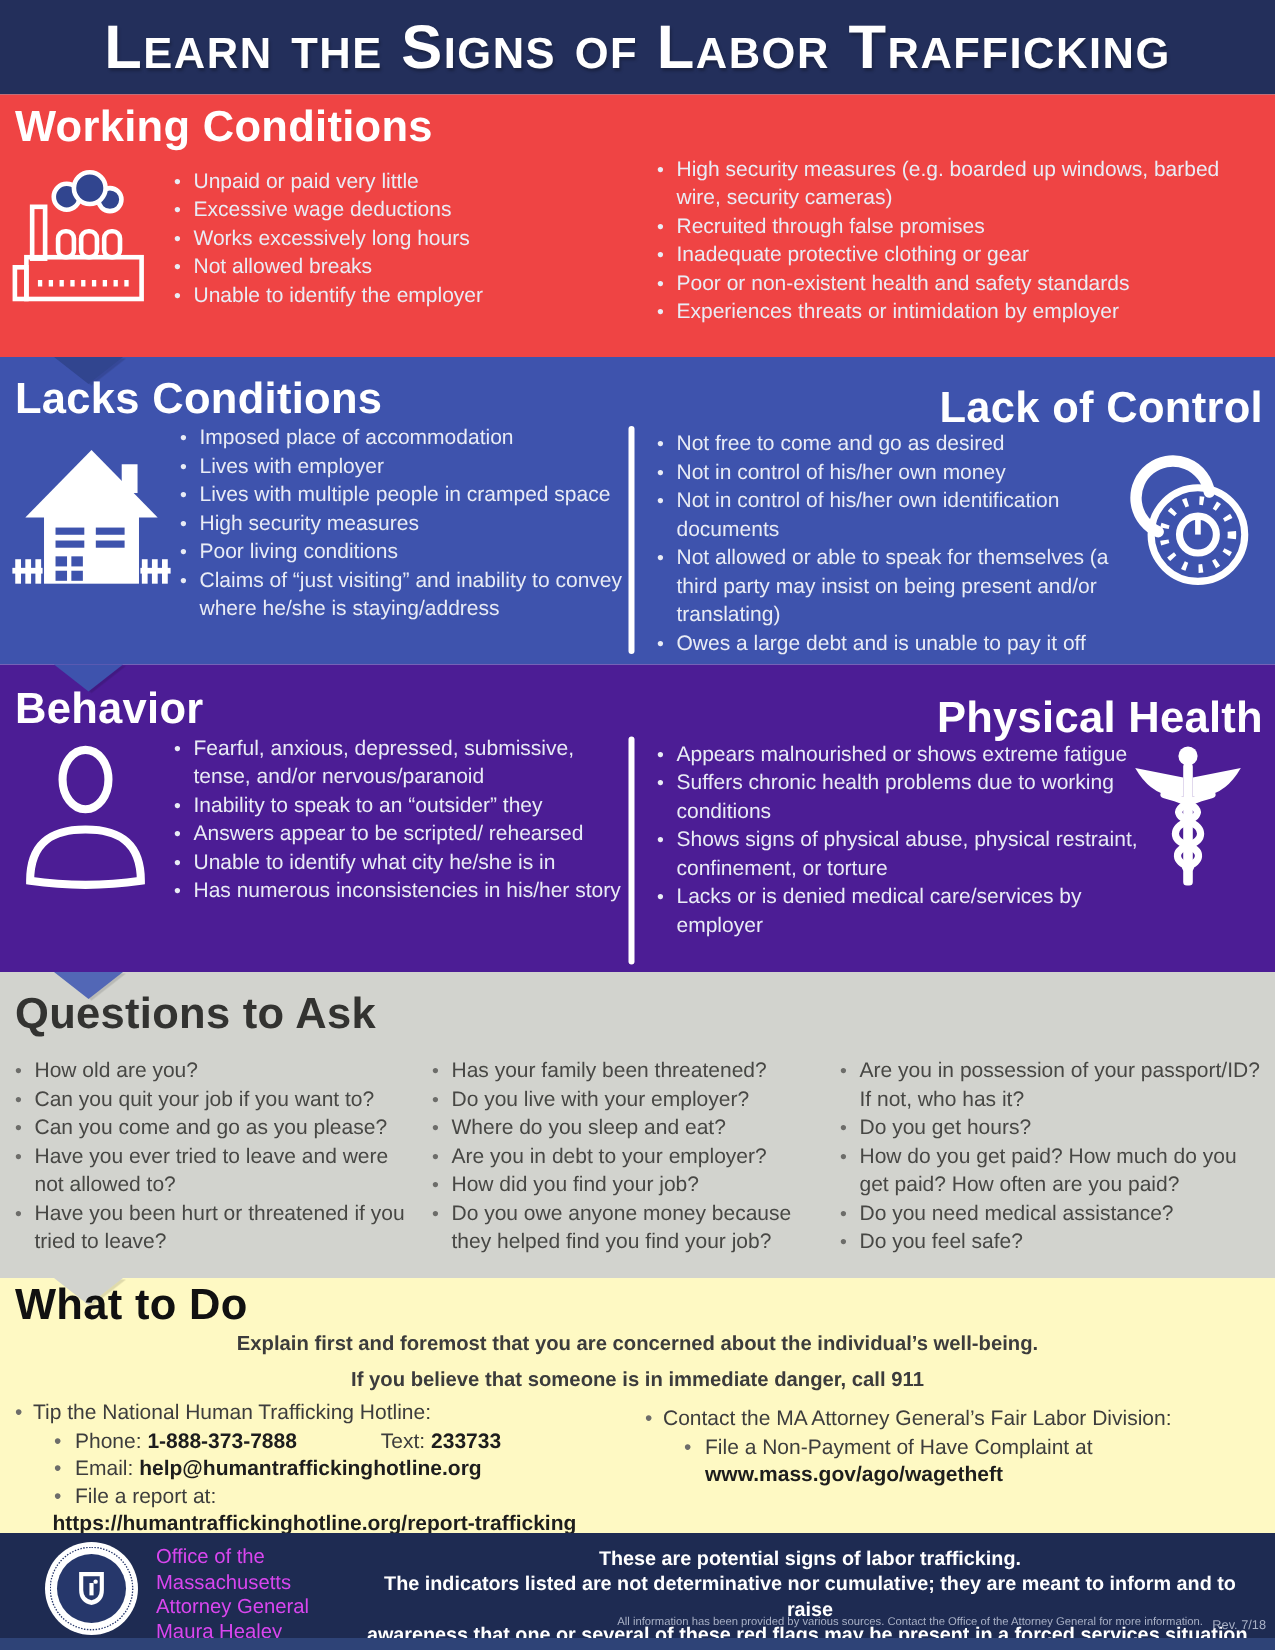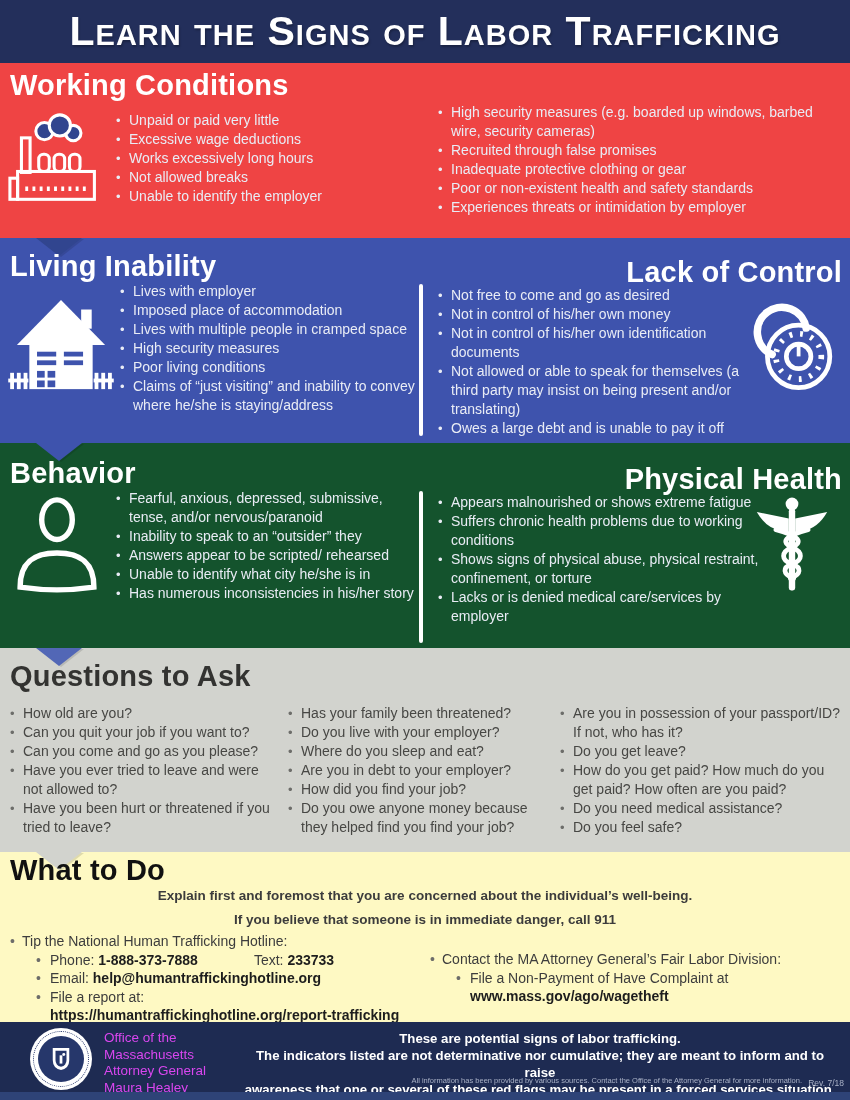--- a/index.html
+++ b/index.html
@@ -15,21 +15,21 @@
   .header { position:absolute; top:0; left:0; width:850px; height:63px;
     background:#232F5B; display:flex; align-items:center; justify-content:center; }
   .header-title { font-variant:small-caps; font-weight:800; font-size:41px;
     color:#ffffff; letter-spacing:1px; white-space:nowrap;
     text-shadow:1px 2px 2px rgba(0,0,0,.25); }
 
   
   .section { position:absolute; left:0; width:850px; }
   .sec-working  { top:63px;  height:175px; background:#ef4444; }
   .sec-living   { top:238px; height:205px; background:#3E53AD; }
-  .sec-behavior { top:443px; height:205px; background:#14532d; }
+  .sec-behavior { top:443px; height:205px; background:#4c1d95; }
   .sec-questions{ top:648px; height:204px; background:#D2D3CE; }
   .sec-what     { top:852px; height:170px; background:#fef9c3;padding-left:33px; }
 
   .chev { position:absolute; top:0; left:36px; width:0; height:0;
     border-left:23px solid transparent; border-right:23px solid transparent;
     filter:drop-shadow(2px 1px 0 rgba(0,0,0,.12)); }
   .chev-working  { border-top:18px solid #31458F; }
   .chev-living   { border-top:18px solid #3E53AD; }
   .chev-behavior { border-top:18px solid #5267B6; }
   .chev-gray     { border-top:18px solid #D2D3CE; }
@@ -47,21 +47,21 @@
   .vdivider { position:absolute; width:4px; background:#ffffff; border-radius:2px; }
 
   
   .wtd-intro { position:absolute; left:0; width:850px; text-align:center;
     font-size:13.5px; font-weight:bold; color:#3c3c3c; }
   .wtd-col { position:absolute; font-size:14px; line-height:18.5px; color:#3d3d3d; }
   .wtd-l1 { position:relative; padding-left:14px; }
   .wtd-l1::before { content:"•"; position:absolute; left:2px; top:0; color:#6d6d6a; }
   .wtd-l2 { position:relative; margin-left:26px; padding-left:16px; }
   .wtd-l2::before { content:"•"; position:absolute; left:2px; top:0; color:#6d6d6a; }
-  .wtd-plain { margin-left:42px; }
+  .wtd-plain { margin-left:27px; }
   b.val { color:#1d1d1d; }
   .spacer { display:inline-block; width:56px; }
 
   
   .footer { position:absolute; top:1022px; left:0; width:850px; height:70px; background:#1E2B52; }
   .bottom-strip { position:absolute; top:1092px; left:0; width:850px; height:8px; background:#2E4377; }
   .seal { position:absolute; left:30px; top:6px; width:62px; height:62px; border-radius:50%;
     background:#ffffff; display:flex; align-items:center; justify-content:center; }
   .seal-ring { position:absolute; width:54px; height:54px; border-radius:50%;
     border:1px dotted #26376B; }
@@ -111,21 +111,21 @@
       <li>High security measures (e.g. boarded up windows, barbed wire, security cameras)</li>
       <li>Recruited through false promises</li>
       <li>Inadequate protective clothing or gear</li>
       <li>Poor or non-existent health and safety standards</li>
       <li>Experiences threats or intimidation by employer</li>
     </ul>
   </div>
 
   <div class="section sec-living">
     <div class="chev chev-working"></div>
-    <div class="sec-title" style="left:10px;top:12px;">Living Inability</div>
+    <div class="sec-title" style="left:10px;top:12px;">Lacks Conditions</div>
     <span class="abs" style="left:8px;top:60px;">
       <svg width="106" height="94" viewBox="0 0 110 98" fill="#fff">
         <rect x="76" y="12" width="11" height="20"></rect>
         <polygon points="55,2 101,49 9,49"></polygon>
         <rect x="22" y="47" width="66" height="48"></rect>
         <g fill="#3E53AD">
           <rect x="30" y="56" width="20" height="5"></rect>
             <rect x="58" y="56" width="20" height="5"></rect>
           <rect x="30" y="65" width="20" height="5"></rect>
             <rect x="58" y="65" width="20" height="5"></rect>
@@ -140,22 +140,22 @@
             <rect x="16" y="78" width="4" height="17"></rect>
           <rect x="0" y="84" width="21" height="4"></rect>
           <rect x="90" y="78" width="4" height="17"></rect>
             <rect x="97" y="78" width="4" height="17"></rect>
             <rect x="104" y="78" width="4" height="17"></rect>
           <rect x="89" y="84" width="21" height="4"></rect>
         </g>
       </svg>
     </span>
     <ul class="blist" style="left:118px;top:44px;width:302px;">
+      <li>Imposed place of accommodation</li>
       <li>Lives with employer</li>
-      <li>Imposed place of accommodation</li>
       <li>Lives with multiple people in cramped space</li>
       <li>High security measures</li>
       <li>Poor living conditions</li>
       <li>Claims of “just visiting” and inability to convey where he/she is staying/address</li>
     </ul>
     <div class="vdivider" style="left:419px;top:46px;height:152px;"></div>
     <div class="sec-title" style="right:8px;top:18px;">Lack of Control</div>
     <ul class="blist" style="left:436px;top:48px;width:334px;">
       <li>Not free to come and go as desired</li>
       <li>Not in control of his/her own money</li>
@@ -223,42 +223,42 @@
     <ul class="blist dark" style="left:286px;top:56px;width:266px;">
       <li>Has your family been threatened?</li>
       <li>Do you live with your employer?</li>
       <li>Where do you sleep and eat?</li>
       <li>Are you in debt to your employer?</li>
       <li>How did you find your job?</li>
       <li>Do you owe anyone money because they helped find you find your job?</li>
     </ul>
     <ul class="blist dark" style="left:558px;top:56px;width:288px;">
       <li>Are you in possession of your passport/ID? If not, who has it?</li>
-      <li>Do you get leave?</li>
+      <li>Do you get hours?</li>
       <li>How do you get paid? How much do you get paid? How often are you paid?</li>
       <li>Do you need medical assistance?</li>
       <li>Do you feel safe?</li>
     </ul>
   </div>
 
   <div class="section sec-what">
     <div class="chev chev-gray"></div>
     <div class="sec-title dark" style="left:10px;top:2px;color:#111;">What to Do</div>
     <div class="wtd-intro" style="top:36px;">Explain first and foremost that you are concerned about the individual’s well-being.</div>
     <div class="wtd-intro" style="top:60px;">If you believe that someone is in immediate danger, call 911</div>
 
     <div class="wtd-col" style="left:8px;top:80px;width:420px;">
       <div class="wtd-l1">Tip the National Human Trafficking Hotline:</div>
       <div class="wtd-l2"><span>Phone: </span><b class="val">1-888-373-7888</b><span class="spacer"></span><span>Text: </span><b class="val">233733</b></div>
       <div class="wtd-l2"><span>Email: </span><b class="val">help@humantraffickinghotline.org</b></div>
       <div class="wtd-l2"><span>File a report at:</span></div>
       <div class="wtd-plain"><b class="val">https://humantraffickinghotline.org/report-trafficking</b></div>
     </div>
 
-    <div class="wtd-col" style="left:428px;top:98px;width:418px;">
+    <div class="wtd-col" style="left:428px;top:84px;width:418px;">
       <div class="wtd-l1">Contact the MA Attorney General’s Fair Labor Division:</div>
       <div class="wtd-l2"><span>File a Non-Payment of Have Complaint at</span><br><b class="val">www.mass.gov/ago/wagetheft</b></div>
     </div>
   </div>
 
   <div class="footer">
     <div class="seal">
       <div class="seal-ring"></div>
       <div class="seal-inner">
         <svg width="22" height="26" viewBox="0 0 24 28">

